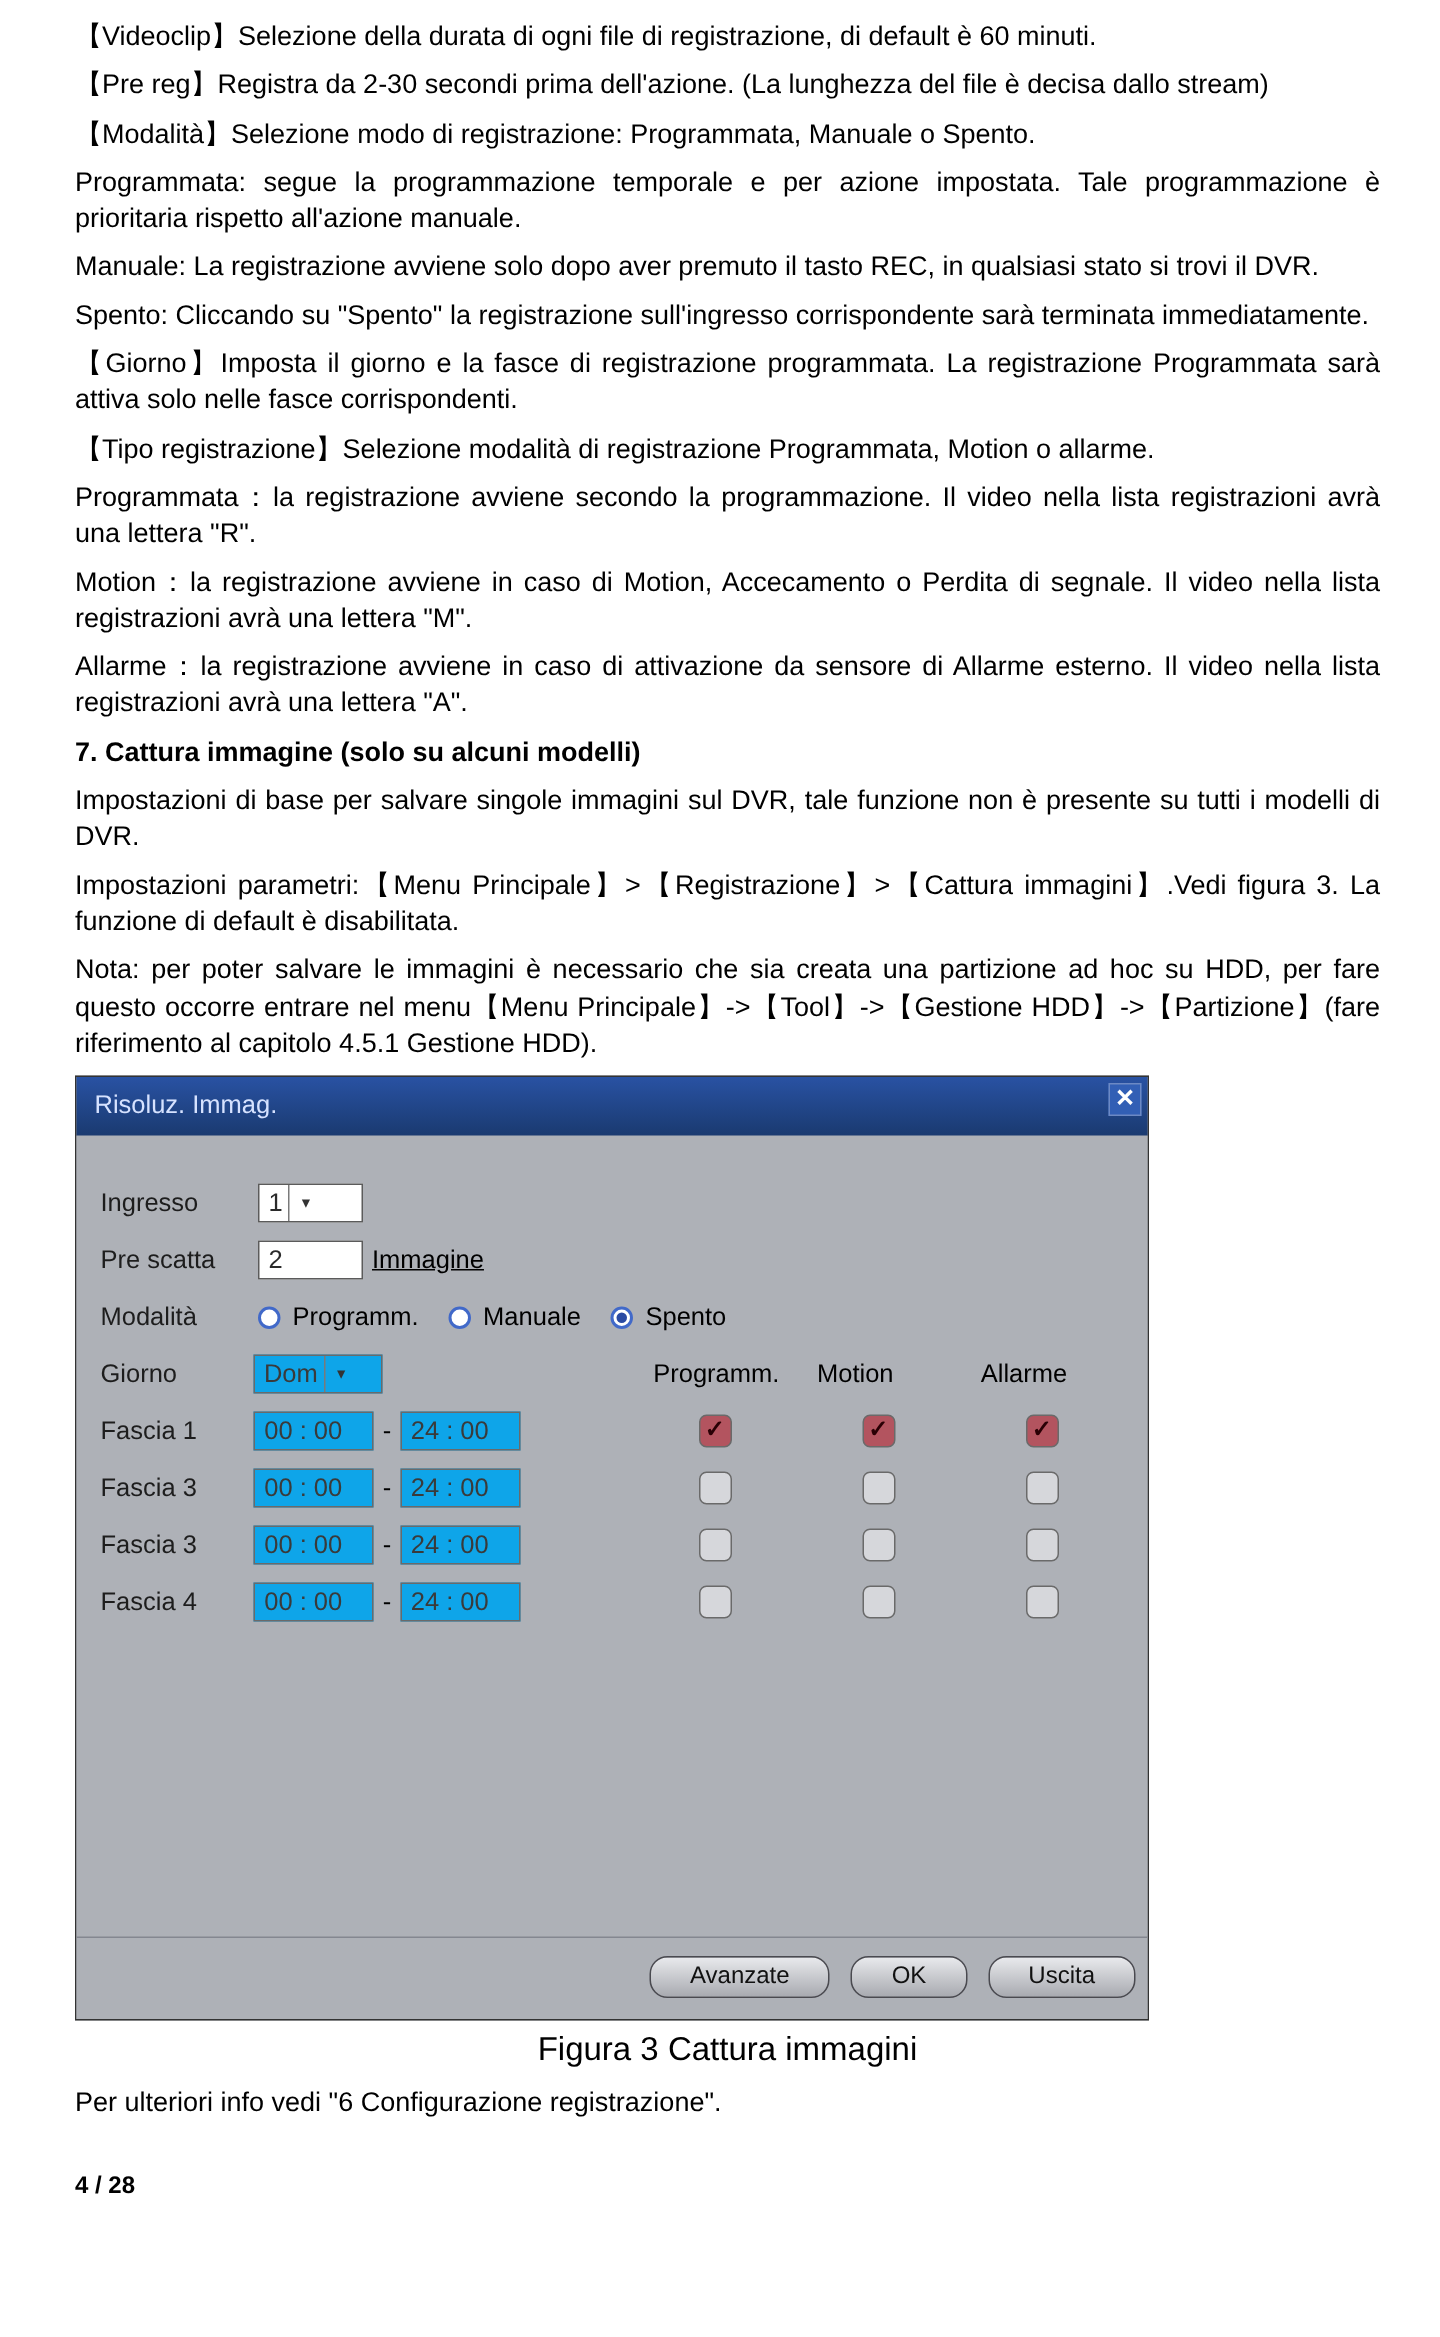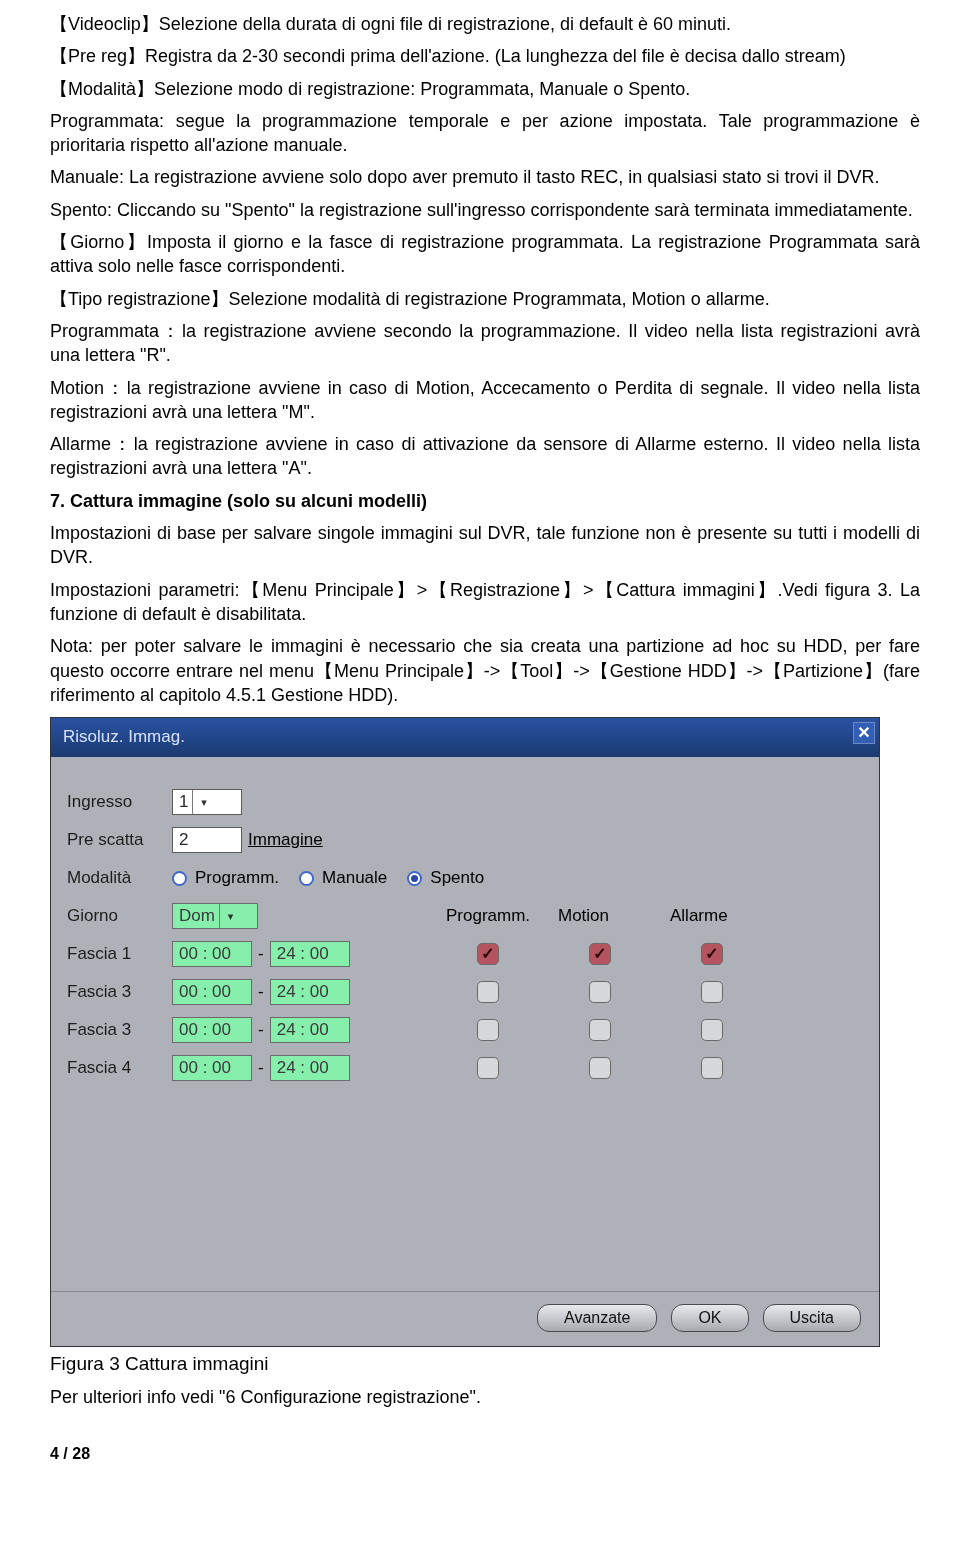--- a/index.html
+++ b/index.html
@@ -9,21 +9,21 @@
     line-height: 1.35;
     color: #000;
     padding: 12px 40px 30px 50px;
     width: 960px;
     background: #fff;
   }
   p { margin-bottom: 8px; text-align: justify; }
   .bold { font-weight: bold; }
   .dialog {
     margin-top: 10px;
-    width: 830px;
+    width: 716px;
     border: 1px solid #333;
     background: #aeb1b7;
     font-size: 17px;
   }
   .dialog-title {
     background: linear-gradient(to bottom, #2952a3 0%, #1a3a70 100%);
     color: #d6e2ff;
     padding: 8px 12px;
     position: relative;
     font-size: 17px;
@@ -52,21 +52,21 @@
   .field {
     background: #fff;
     border: 1px solid #5b5b5b;
     height: 26px;
     display: inline-flex;
     align-items: center;
     padding: 0 6px;
     color: #2a2a2a;
   }
   .disabled-field {
-    background: #86efac;
+    background: #0ea5e9;
     border: 1px solid #6a6a6a;
     height: 26px;
     display: inline-flex;
     align-items: flex-end;
     padding: 0 6px;
     color: #3a3a3a;
   }
   .dropdown-arrow {
     width: 22px; height: 24px;
     border-left: 1px solid #7a7a7a;
@@ -109,36 +109,37 @@
     color: #2a0005;
     font-size: 16px;
     font-weight: bold;
   }
   .time-col { width: 260px; display: flex; align-items: center; gap: 6px; }
   .check-col { width: 112px; display: flex; justify-content: center; }
   .dialog-footer {
     display: flex;
     justify-content: flex-end;
     gap: 14px;
-    padding: 12px 18px 14px;
+    padding: 12px 8px 14px;
     background: #aeb1b7;
     border-top: 1px solid #848790;
     align-items: flex-end;
   }
   .dlg-btn {
     background: linear-gradient(to bottom, #e8e9ec 0%, #a8aab0 100%);
     border: 1px solid #4a4a50;
     border-radius: 12px;
     padding: 4px 26px;
     font-size: 16px;
     color: #111;
   }
   .caption {
+    text-align: center;
     margin-top: 4px;
-    font-size: 19px;
+    font-size: 22px;
   }
   .footer-pg {
     margin-top: 34px;
     font-size: 16px;
     font-weight: bold;
   }
   .hdr-row .lbl2 { width: 112px; text-align: left; padding-left: 14px; }
 </style>
 </head>
 <body>

